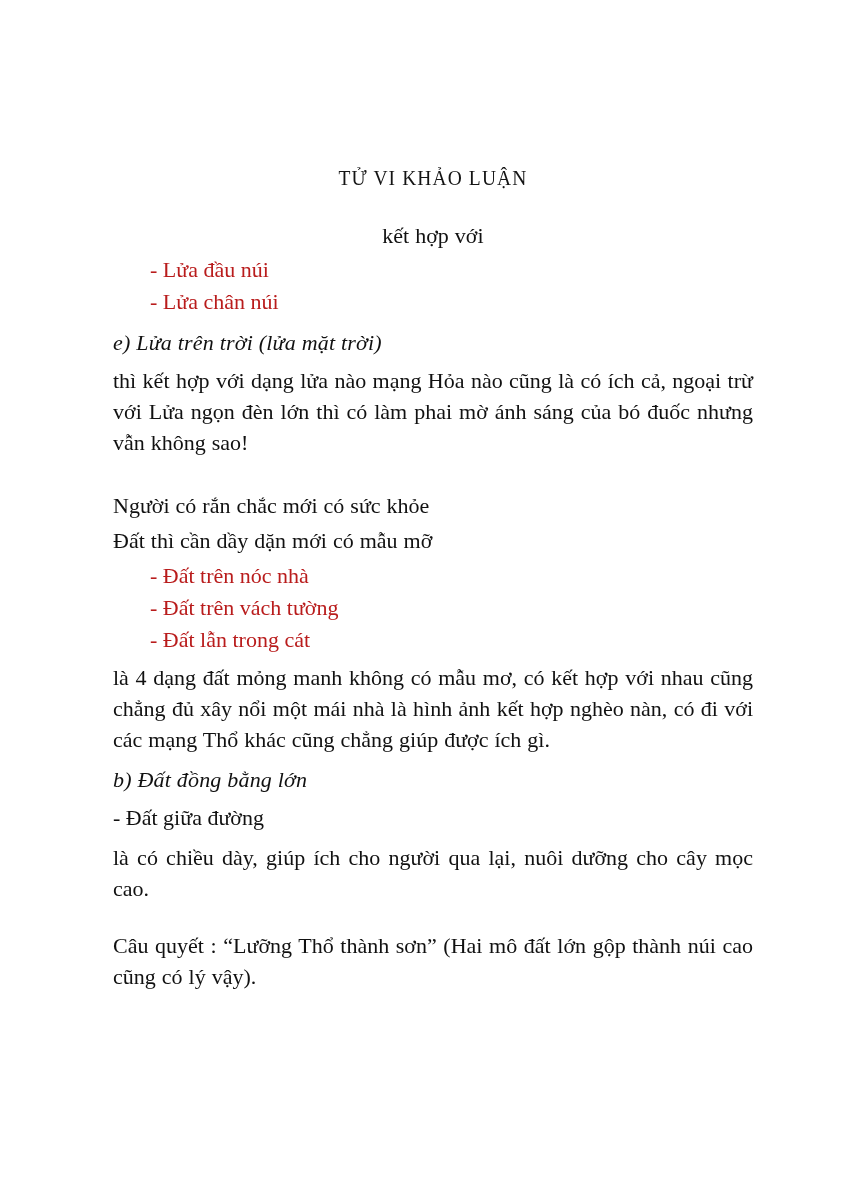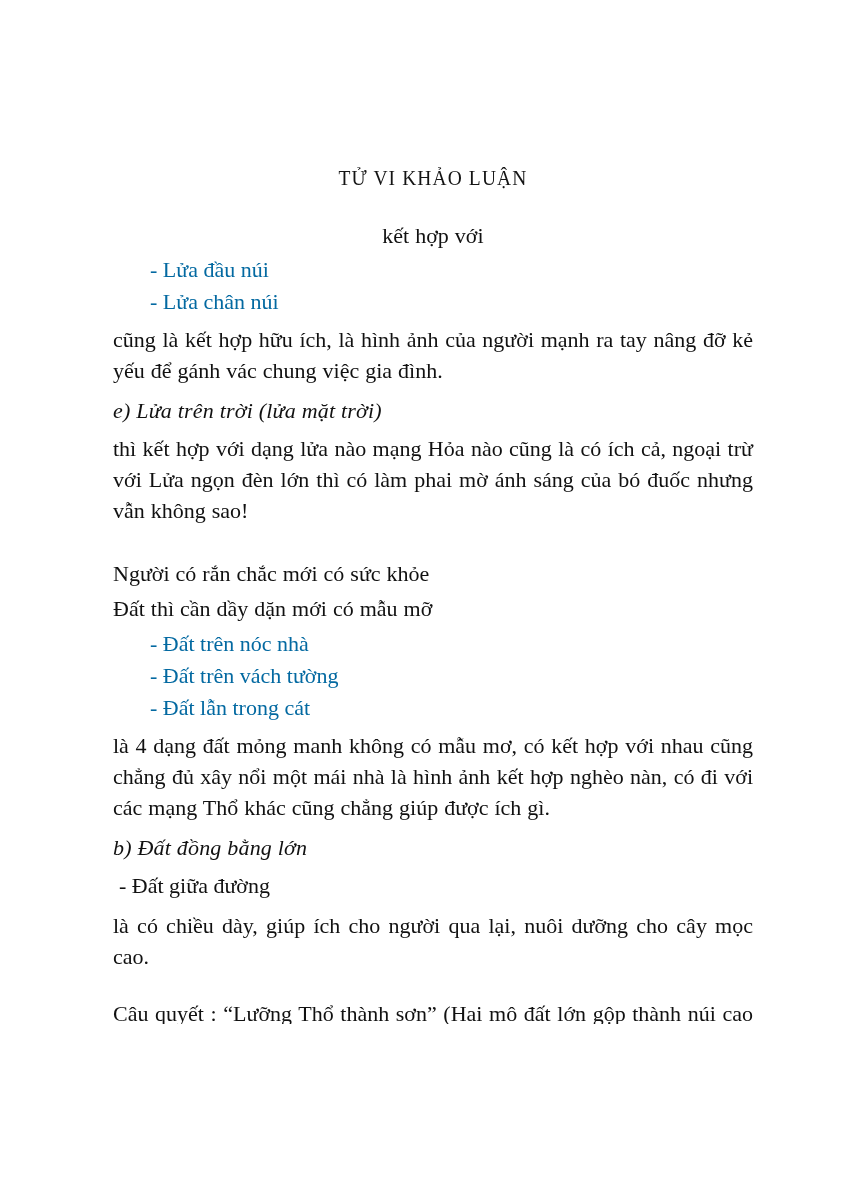--- a/index.html
+++ b/index.html
@@ -68,27 +68,27 @@
 
   
   .dash-list {
     list-style: none;
     margin: 3px 0 6px 0;
     padding: 0 0 0 37px;
   }
   .dash-list li {
     font-size: 22px;
     line-height: 32px;
-    color: #0369a1;
+    color: #b91c1c;
     white-space: nowrap;
   }
   .dash-flat {
     font-size: 22px;
     line-height: 32px;
-    margin: 6px 0 8px 6px;
+    margin: 6px 0 8px 0;
     color: #111111;
   }
 
   .gap-large { height: 28px; }
   .gap-small { height: 11px; }
 
   
   .folio {
     position: absolute;
     left: 113px;
@@ -108,21 +108,20 @@
 
     <div class="running-header">TỬ VI KHẢO LUẬN</div>
 
     <p class="para nojust tight">kết hợp với</p>
 
     <ul class="dash-list">
       <li>- Lửa đầu núi</li>
       <li>- Lửa chân núi</li>
     </ul>
 
-    <p class="para">cũng là kết hợp hữu ích, là hình ảnh của người mạnh ra tay nâng đỡ kẻ yếu để gánh vác chung việc gia đình.</p>
 
     <p class="heading-italic">e) Lửa trên trời (lửa mặt trời)</p>
 
     <p class="para">thì kết hợp với dạng lửa nào mạng Hỏa nào cũng là có ích cả, ngoại trừ với Lửa ngọn đèn lớn thì có làm phai mờ ánh sáng của bó đuốc nhưng vẫn không sao!</p>
 
     <div class="gap-large"></div>
 
 
     <p class="para nojust">Người có rắn chắc mới có sức khỏe</p>
 

